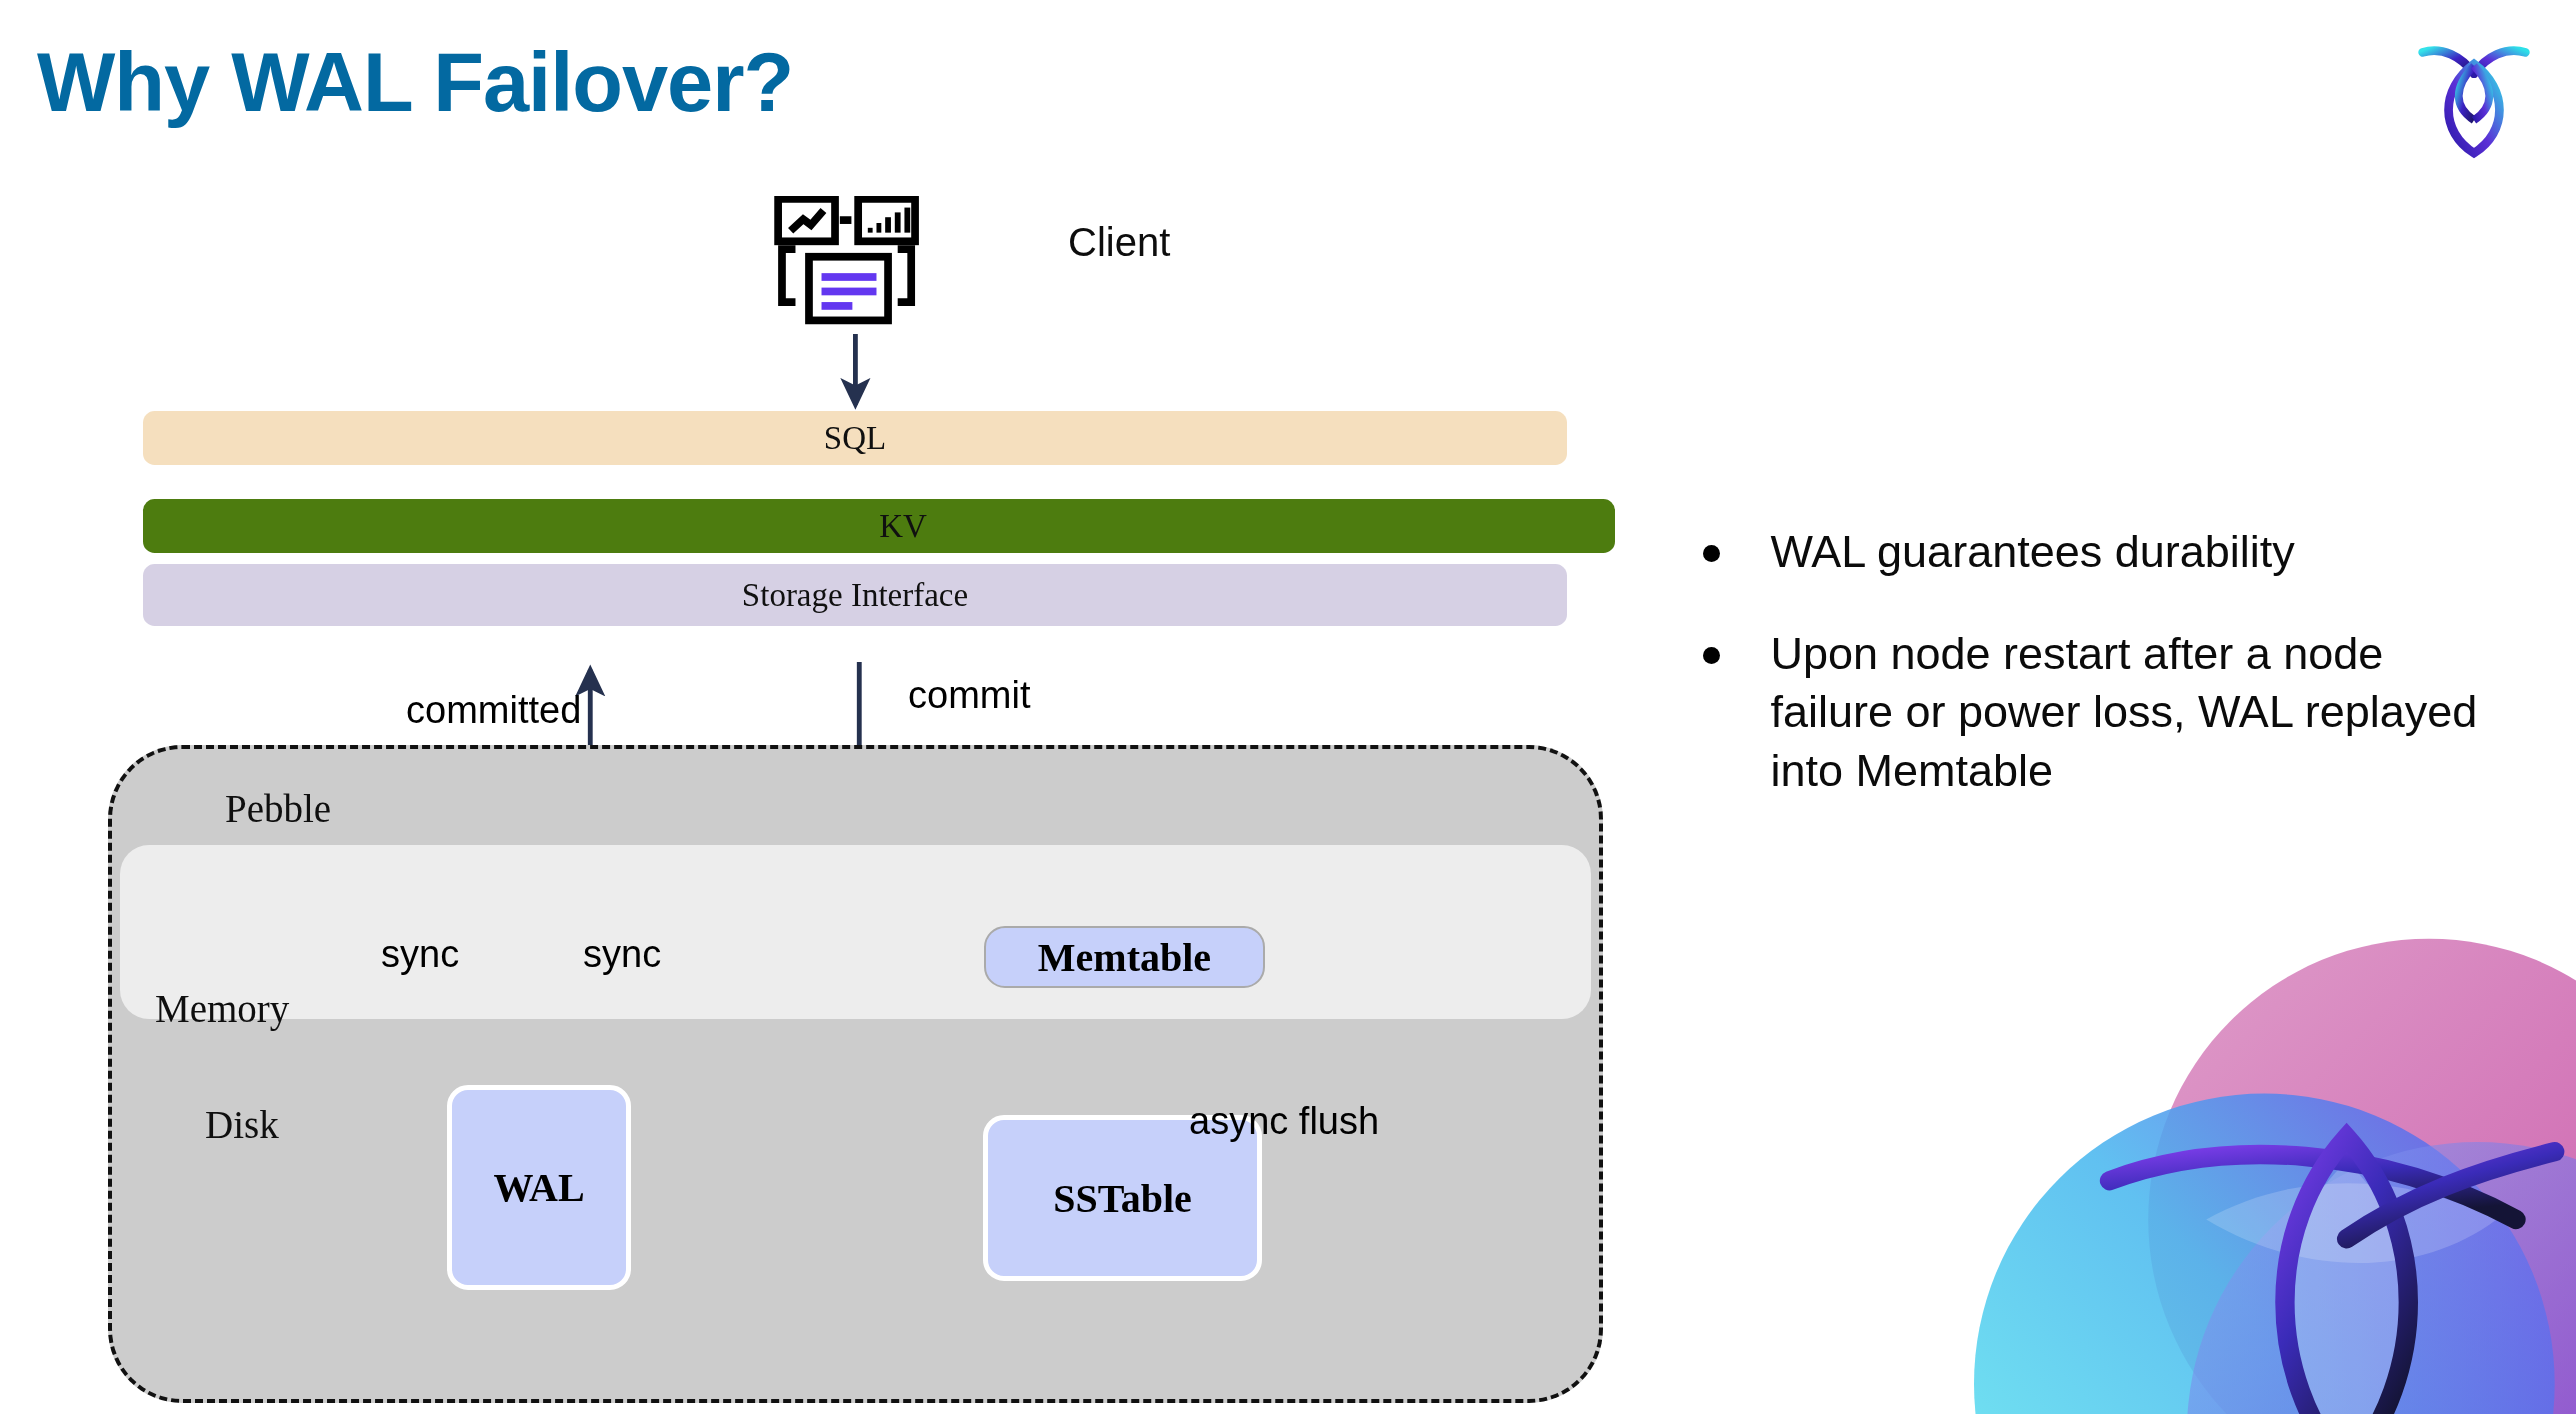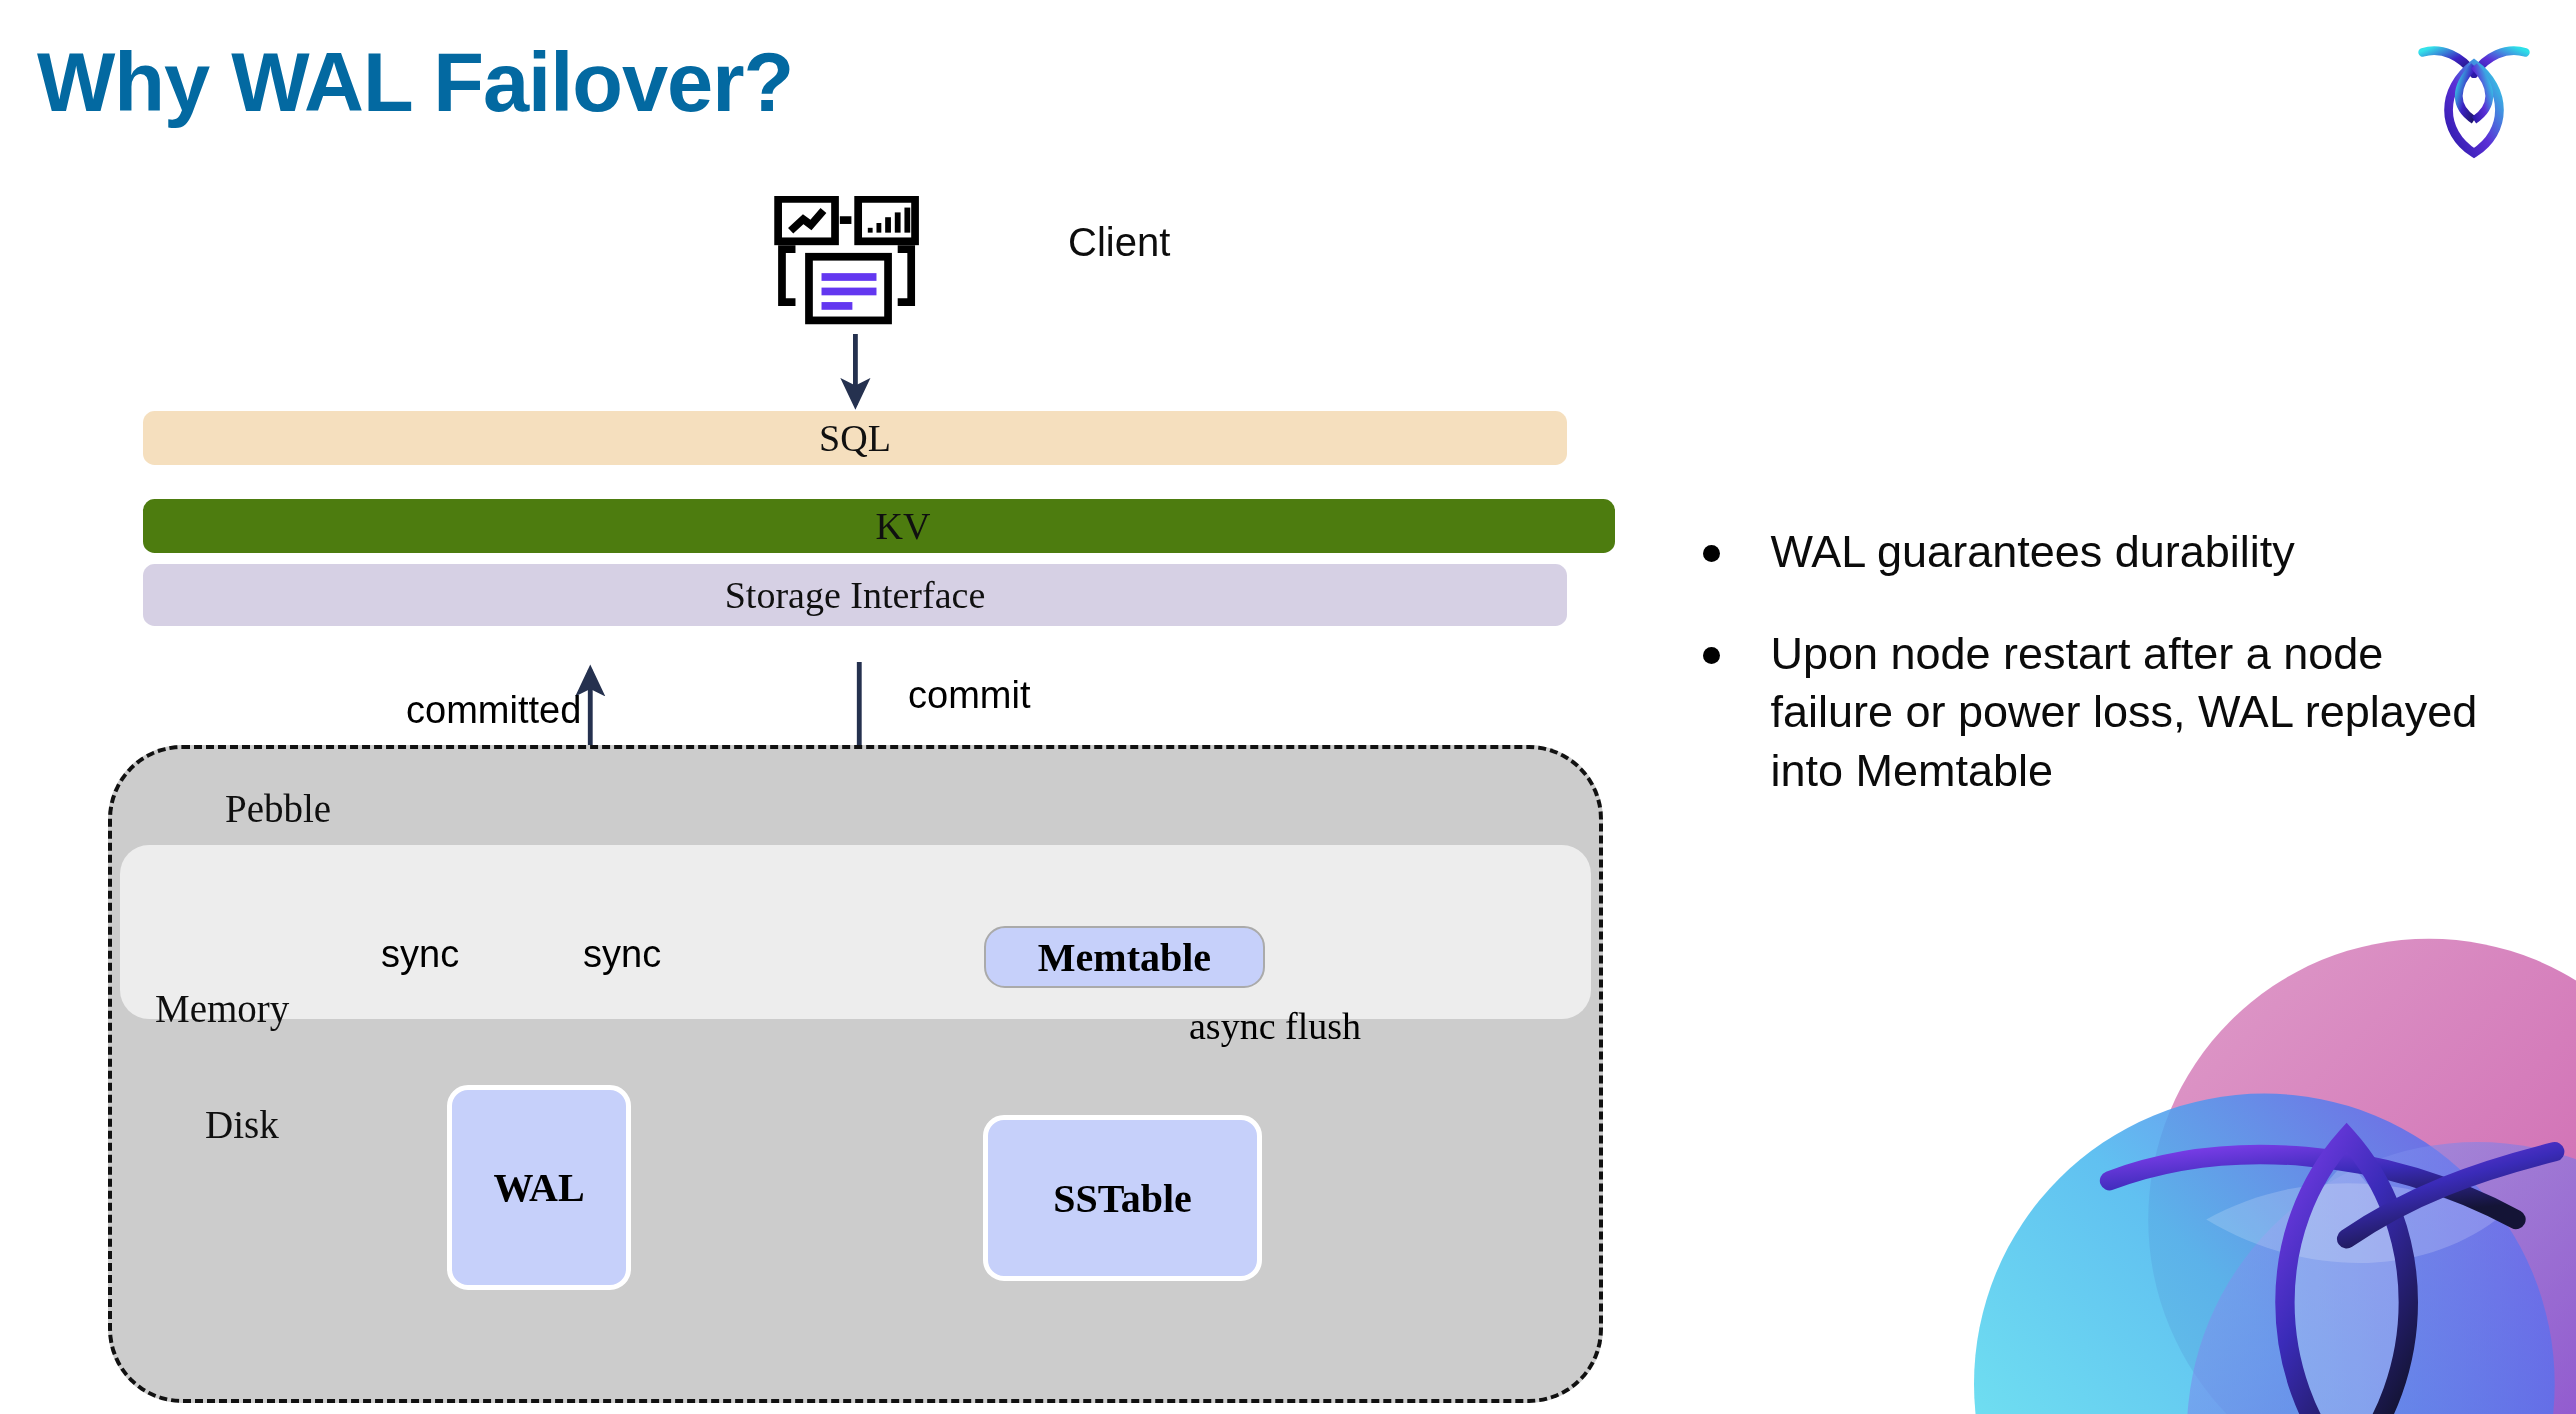--- a/index.html
+++ b/index.html
@@ -41,21 +41,21 @@
     font-family:"Liberation Sans", sans-serif;
     white-space:nowrap;
   }
 
   
   .layer-bar{
     position:absolute;left:143px;width:1424px;
     border-radius:11.6px;
     display:flex;align-items:center;justify-content:center;
     font-family:"Liberation Serif", serif;
-    font-size:38px;color:#101010;
+    font-size:33px;color:#101010;
   }
   #layer-sql{top:411px;height:54px;}
   #layer-kv{top:499px;height:54px;}
   #layer-storage{top:564px;height:62px;}
 
   
   #pebble-container{
     position:absolute;left:108px;top:745px;width:1495px;height:658px;
     background:#cccccc;
     border:4.8px dashed #111111;
@@ -109,21 +109,21 @@
   .edge-label{
     position:absolute;
     font-family:"Liberation Sans", sans-serif;
     font-size:38px;color:#000000;
     white-space:nowrap;
   }
   #lbl-committed{left:406px;top:689px;}
   #lbl-commit{left:908px;top:674px;}
   #lbl-sync-left{left:381px;top:933px;}
   #lbl-sync-right{left:583px;top:933px;}
-  #lbl-async-flush{left:1189px;top:1004px;font-family:Liberation Serif, serif;}
+  #lbl-async-flush{left:1189px;top:1100px;}
 
   
   #bullets{position:absolute;left:1703px;top:523px;width:813px;}
   .bullet-row{display:flex;align-items:flex-start;margin-bottom:43px;}
   .bullet-dot{
     width:17.4px;height:17.4px;border-radius:50%;background:#000000;
     flex:0 0 17.4px;margin-top:22px;margin-right:50px;
   }
   .bullet-text{
     font-family:"Liberation Sans", sans-serif;

